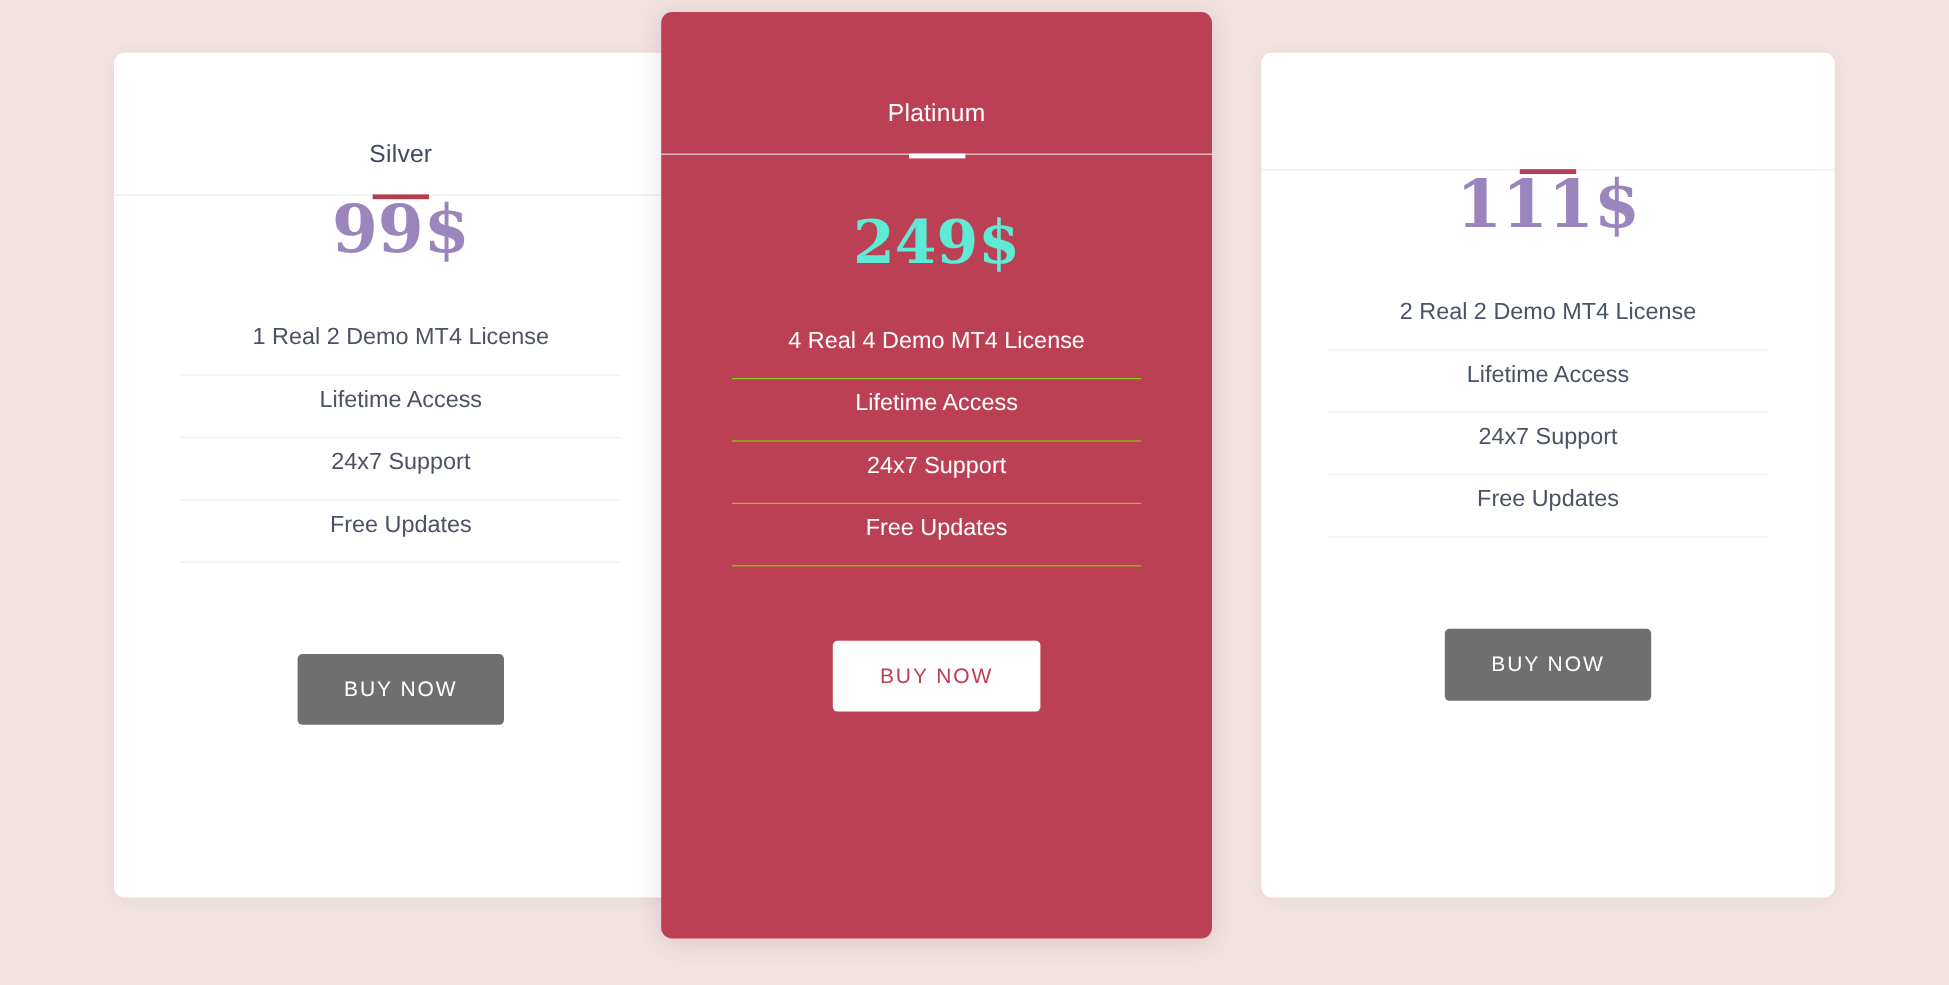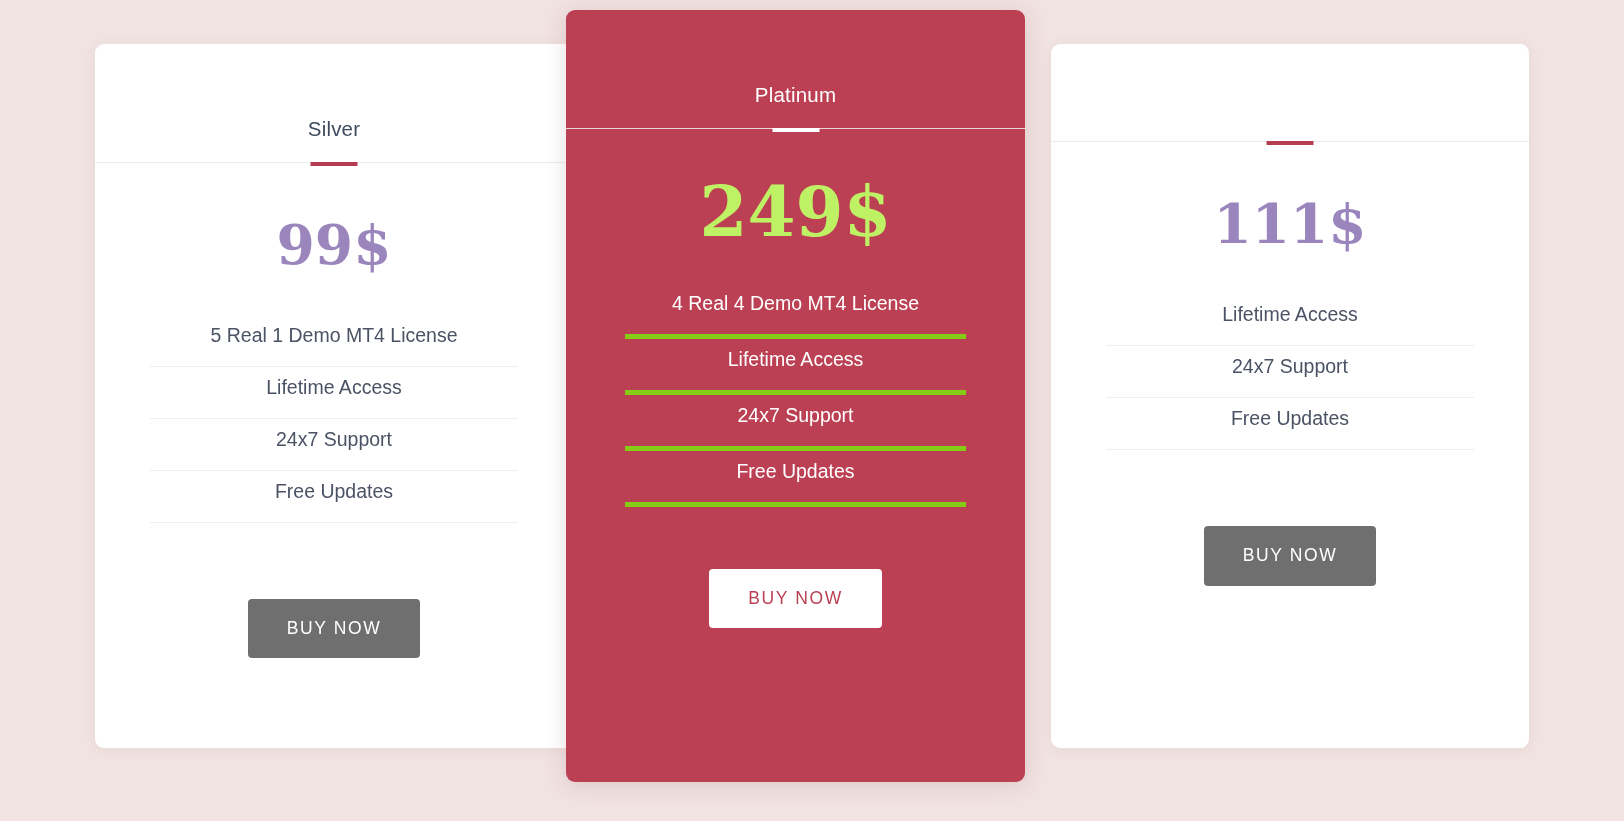--- a/index.html
+++ b/index.html
@@ -38,21 +38,21 @@
     background: #ffffff;
     border-radius: 9px;
     box-shadow: 0 2px 14px rgba(120, 80, 80, 0.07);
   }
   .card--silver { left: 95px; }
   .card--gold   { left: 1051px; }
 
   
   .card--featured {
     top: 10px;
-    left: 566px;
+    left: 551px;
     width: 459px;
     height: 772px;
     background: #bc4054;
     border-radius: 9px;
     box-shadow: 0 3px 22px rgba(120, 50, 60, 0.16);
     z-index: 5;
   }
 
   
   .card-header {
@@ -96,25 +96,24 @@
   
   .price {
     font-family: "DejaVu Serif", "Liberation Serif", serif;
     font-weight: 700;
     line-height: 1;
     text-align: center;
   }
   .card--side .price {
     color: #9b85bd;
     font-size: 55px;
-    margin-top: 54px;
   }
   .card--featured .price {
-    color: #bef264;
-    font-size: 69px;
+    color: #5eead4;
+    font-size: 50px;
     margin-top: 48px;
   }
 
   
   .features {
     list-style: none;
     width: 100%;
   }
   .card--side .features {
     margin-top: 43px;
@@ -132,21 +131,21 @@
   .card--side .feature {
     color: #4a5264;
     font-size: 19.5px;
     padding: 9px 0 19px;
     border-bottom: 1px solid #eeeeee;
   }
   .card--featured .feature {
     color: #ffffff;
     font-size: 19.5px;
     padding: 9px 0 19px;
-    border-bottom: 5px solid #84cc16;
+    border-bottom: 1px solid #84cc16;
   }
 
   
   .buy-btn {
     display: block;
     border: 0;
     cursor: pointer;
     font-family: "Liberation Sans", sans-serif;
     font-weight: 400;
     letter-spacing: 1.6px;
@@ -176,36 +175,37 @@
 
   <div class="card card--side card--silver">
     <div class="card-header">
       <div class="plan-name">Silver</div>
       <div class="header-rule">
         <div class="title-accent"></div>
       </div>
     </div>
     <div class="price">99$</div>
     <ul class="features">
-      <li class="feature">5 Real 1 Demo MT4 License</li>
+      <li class="feature">1 Real 2 Demo MT4 License</li>
       <li class="feature">Lifetime Access</li>
       <li class="feature">24x7 Support</li>
       <li class="feature">Free Updates</li>
     </ul>
     <button class="buy-btn">BUY NOW</button>
   </div>
 
   <div class="card card--side card--gold">
     <div class="card-header">
       <div class="header-rule">
         <div class="title-accent"></div>
       </div>
     </div>
     <div class="price">111$</div>
     <ul class="features">
+      <li class="feature">2 Real 2 Demo MT4 License</li>
       <li class="feature">Lifetime Access</li>
       <li class="feature">24x7 Support</li>
       <li class="feature">Free Updates</li>
     </ul>
     <button class="buy-btn">BUY NOW</button>
   </div>
 
   <div class="card card--featured">
     <div class="card-header">
       <div class="plan-name">Platinum</div>

